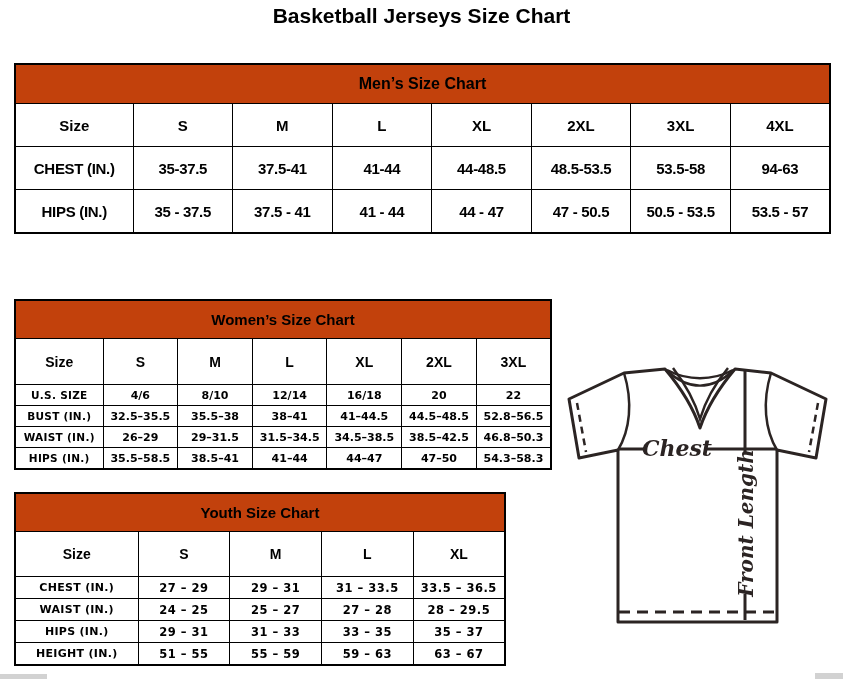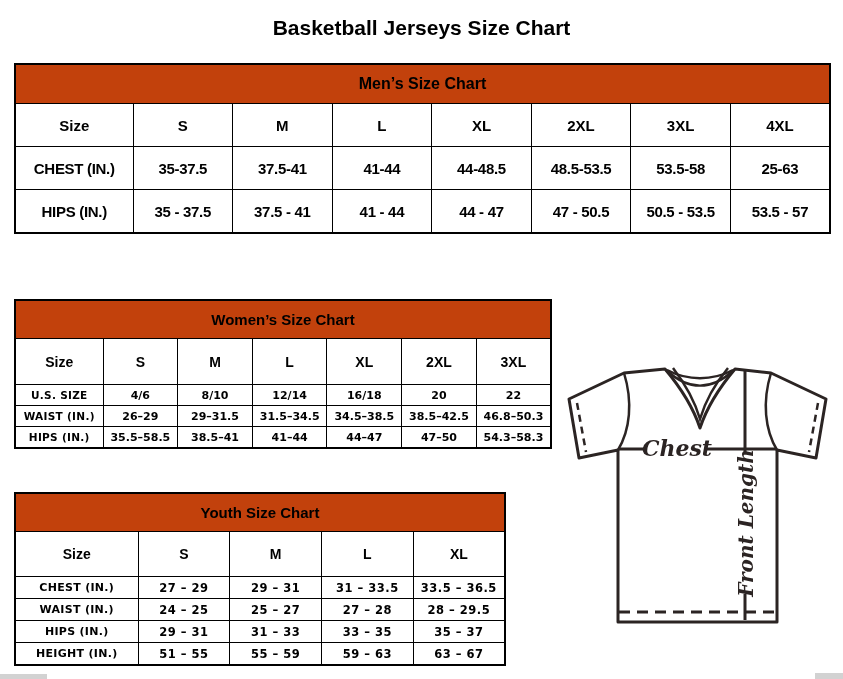--- a/index.html
+++ b/index.html
@@ -1,21 +1,21 @@
 <!DOCTYPE html>
 <html><head>
 <meta charset="utf-8">
 <style>
   html,body{margin:0;padding:0;}
   body{
     width:843px;height:679px;position:relative;background:#ffffff;
     font-family:"Liberation Sans",sans-serif;overflow:hidden;
   }
   .page-title{
-    position:absolute;left:0;top:16px;width:843px;text-align:center;
+    position:absolute;left:0;top:4px;width:843px;text-align:center;
     font-size:21px;font-weight:bold;color:#000;letter-spacing:0px;
   }
   table.chart{
     position:absolute;border-collapse:collapse;table-layout:fixed;
     background:#fff;color:#000;
   }
   table.chart th,table.chart td{
     border:1px solid #000;text-align:center;vertical-align:middle;
     padding:0 2px;overflow:hidden;white-space:nowrap;
   }
@@ -77,21 +77,21 @@
   </thead>
   <tbody>
       <tr>
         <th>CHEST (IN.)</th>
         <td>35-37.5</td>
         <td>37.5-41</td>
         <td>41-44</td>
         <td>44-48.5</td>
         <td>48.5-53.5</td>
         <td>53.5-58</td>
-        <td>25-63</td>
+        <td>94-63</td>
       </tr>
       <tr>
         <th>HIPS (IN.)</th>
         <td>35 - 37.5</td>
         <td>37.5 - 41</td>
         <td>41 - 44</td>
         <td>44 - 47</td>
         <td>47 - 50.5</td>
         <td>50.5 - 53.5</td>
         <td>53.5 - 57</td>
@@ -121,20 +121,29 @@
       <tr>
         <th>U.S. SIZE</th>
         <td>4/6</td>
         <td>8/10</td>
         <td>12/14</td>
         <td>16/18</td>
         <td>20</td>
         <td>22</td>
       </tr>
       <tr>
+        <th>BUST (IN.)</th>
+        <td>32.5–35.5</td>
+        <td>35.5–38</td>
+        <td>38–41</td>
+        <td>41–44.5</td>
+        <td>44.5–48.5</td>
+        <td>52.8–56.5</td>
+      </tr>
+      <tr>
         <th>WAIST (IN.)</th>
         <td>26–29</td>
         <td>29–31.5</td>
         <td>31.5–34.5</td>
         <td>34.5–38.5</td>
         <td>38.5–42.5</td>
         <td>46.8–50.3</td>
       </tr>
       <tr>
         <th>HIPS (IN.)</th>

